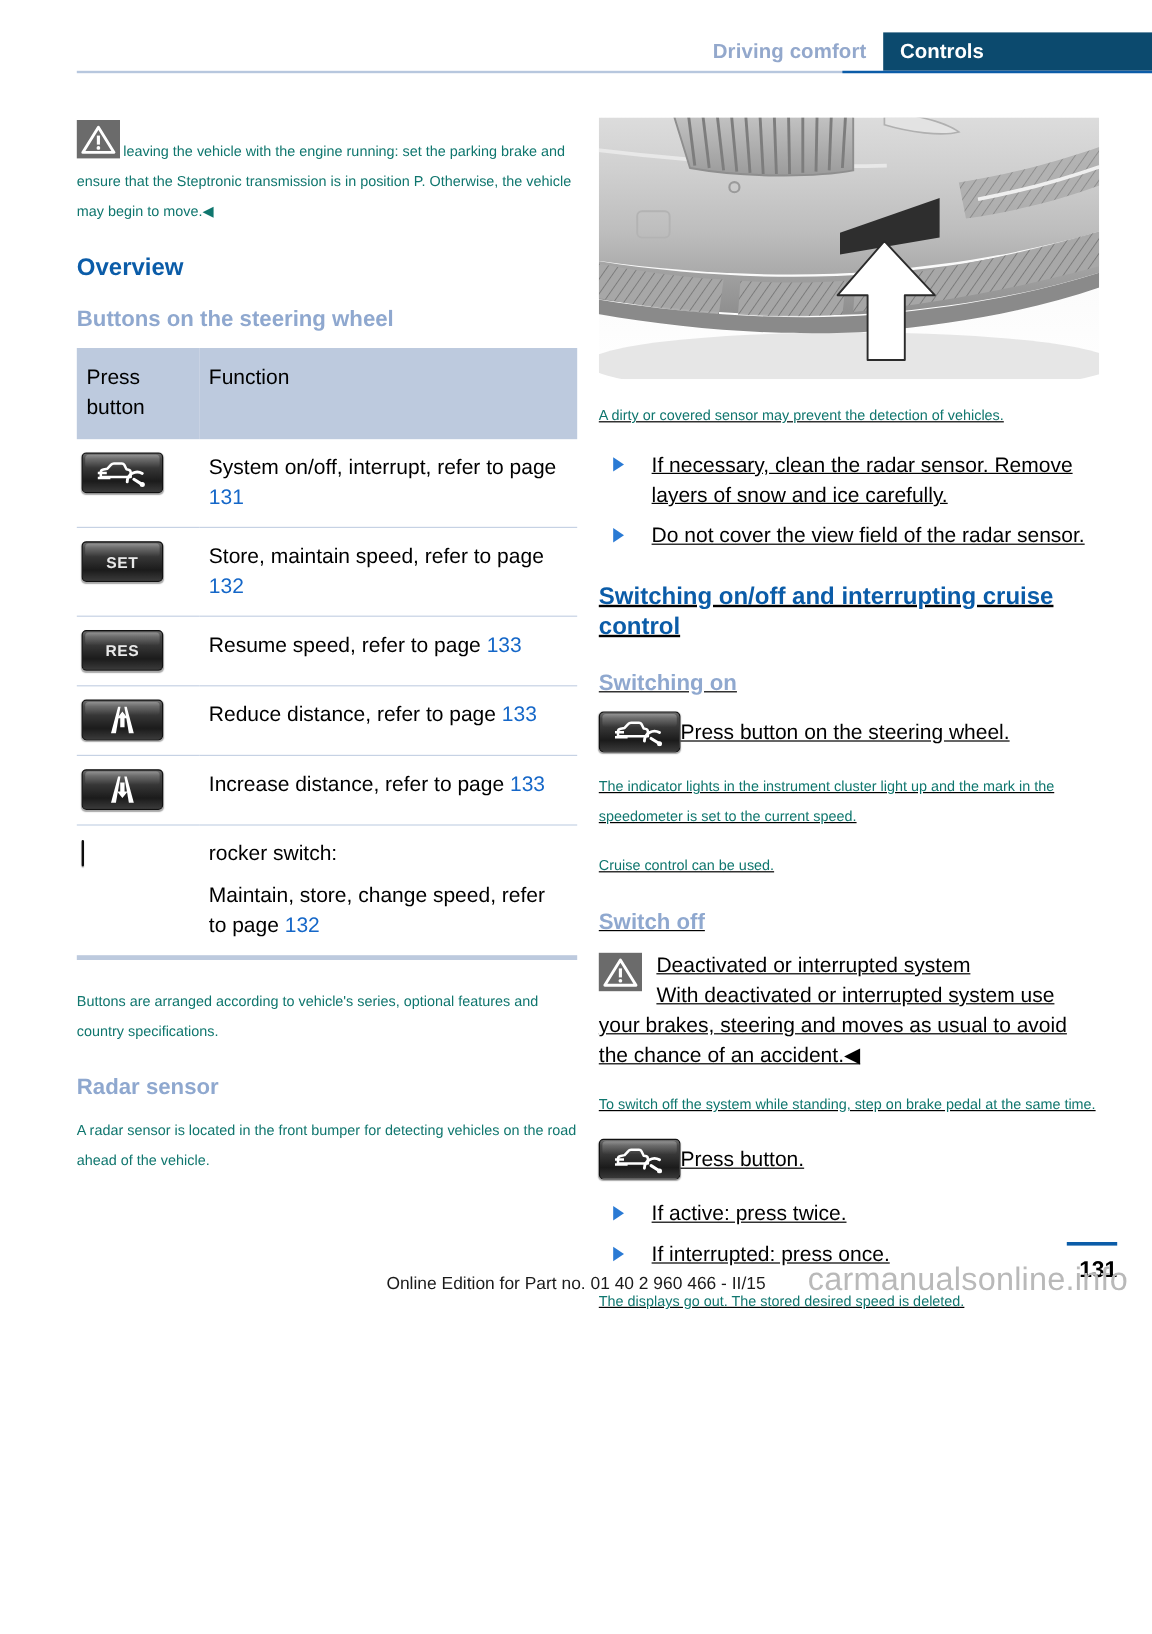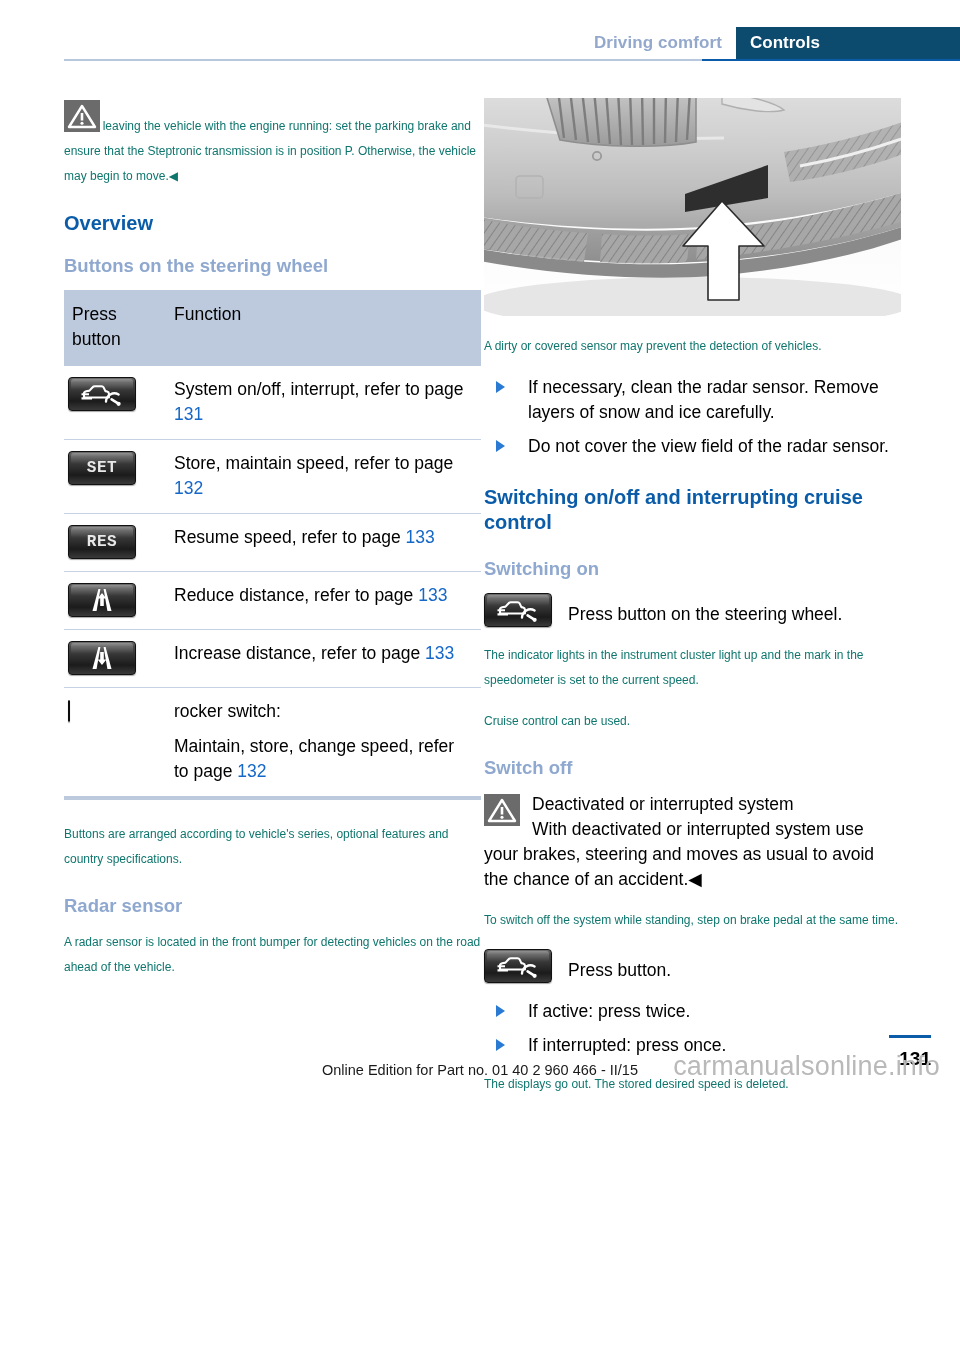--- a/index.html
+++ b/index.html
@@ -35,21 +35,21 @@
     position: absolute; left: 64px; top: 59px; width: 1160px; height: 2px;
     background: #b7c7de;
   }
   .hdr-rule-dark {
     position: absolute; left: 702px; top: 59px; width: 258px; height: 2px;
     background: #0b5ca8;
   }
 
   
   .col-left  { position: absolute; left: 64px;  top: 98px; width: 417px; }
-  .col-right { position: absolute; left: 484px; top: 98px; width: 417px; }
+  .col-right { position: absolute; left: 499px; top: 98px; width: 417px; text-decoration: underline; }
 
   p.body {
     font-size: 12px; line-height: 25px; margin-bottom: 16px;
     color: #0f766e; text-align: left;
   }
 
   h2.head-blue {
     font-size: 20px; font-weight: bold; color: #0b5ca8;
     margin: 26px 0 16px 0; line-height: 25px;
   }
@@ -102,41 +102,41 @@
     overflow: hidden;
   }
   .hwbtn .glare {
     position: absolute; left: 2px; right: 2px; top: 1px; height: 11px;
     background: linear-gradient(180deg,rgba(255,255,255,.28),rgba(255,255,255,0));
     border-radius: 3px;
   }
   .hwbtn .lbl {
     position: absolute; inset: 0; display: flex;
     align-items: center; justify-content: center;
-    color: #e8e8e8; font-size: 16px; font-weight: bold; letter-spacing: .5px;
-    font-family: Liberation Mono, monospace;
+    color: #e8e8e8; font-size: 13px; font-weight: bold; letter-spacing: .5px;
+    font-family: Liberation Sans, sans-serif;
   }
   .hwbtn svg { position: absolute; left: 50%; top: 50%; transform: translate(-50%,-50%); }
 
   .rocker {
     width: 66px; height: 38px; border-radius: 9px;
     background: linear-gradient(180deg,#1d1d1d 0%,#2f2f2f 8%,#dcdcdc 30%,#9a9a9a 40%,#262626 52%,#707070 74%,#c9c9c9 86%,#1c1c1c 100%);
     border: 1px solid #0d0d0d; position: relative; overflow: hidden;
     box-shadow: 0 1px 1px rgba(0,0,0,.35);
   }
   .rocker .split {
     position: absolute; left: 3px; right: 3px; top: 49%; height: 2px;
     background: #111;
   }
   .rocker .hl {
     position: absolute; left: 4px; right: 14px; top: 9px; height: 5px;
     background: linear-gradient(180deg,#fbfbfb,#b9b9b9); border-radius: 3px;
   }
 
-  .inline-btn-row { display: flex; align-items: flex-end; gap: 16px; margin: 10px 0 16px 0; }
+  .inline-btn-row { display: flex; align-items: center; margin: 10px 0 16px 0; }
   .inline-btn-row .txt { font-size: 17.5px; line-height: 25px; }
 
   
   ul.arrows { list-style: none; margin: 0 0 14px 0; }
   ul.arrows li {
     position: relative; padding-left: 44px; font-size: 17.5px;
     line-height: 25px; margin-bottom: 9px;
   }
   ul.arrows li .tri {
     position: absolute; left: 12px; top: 6px;

